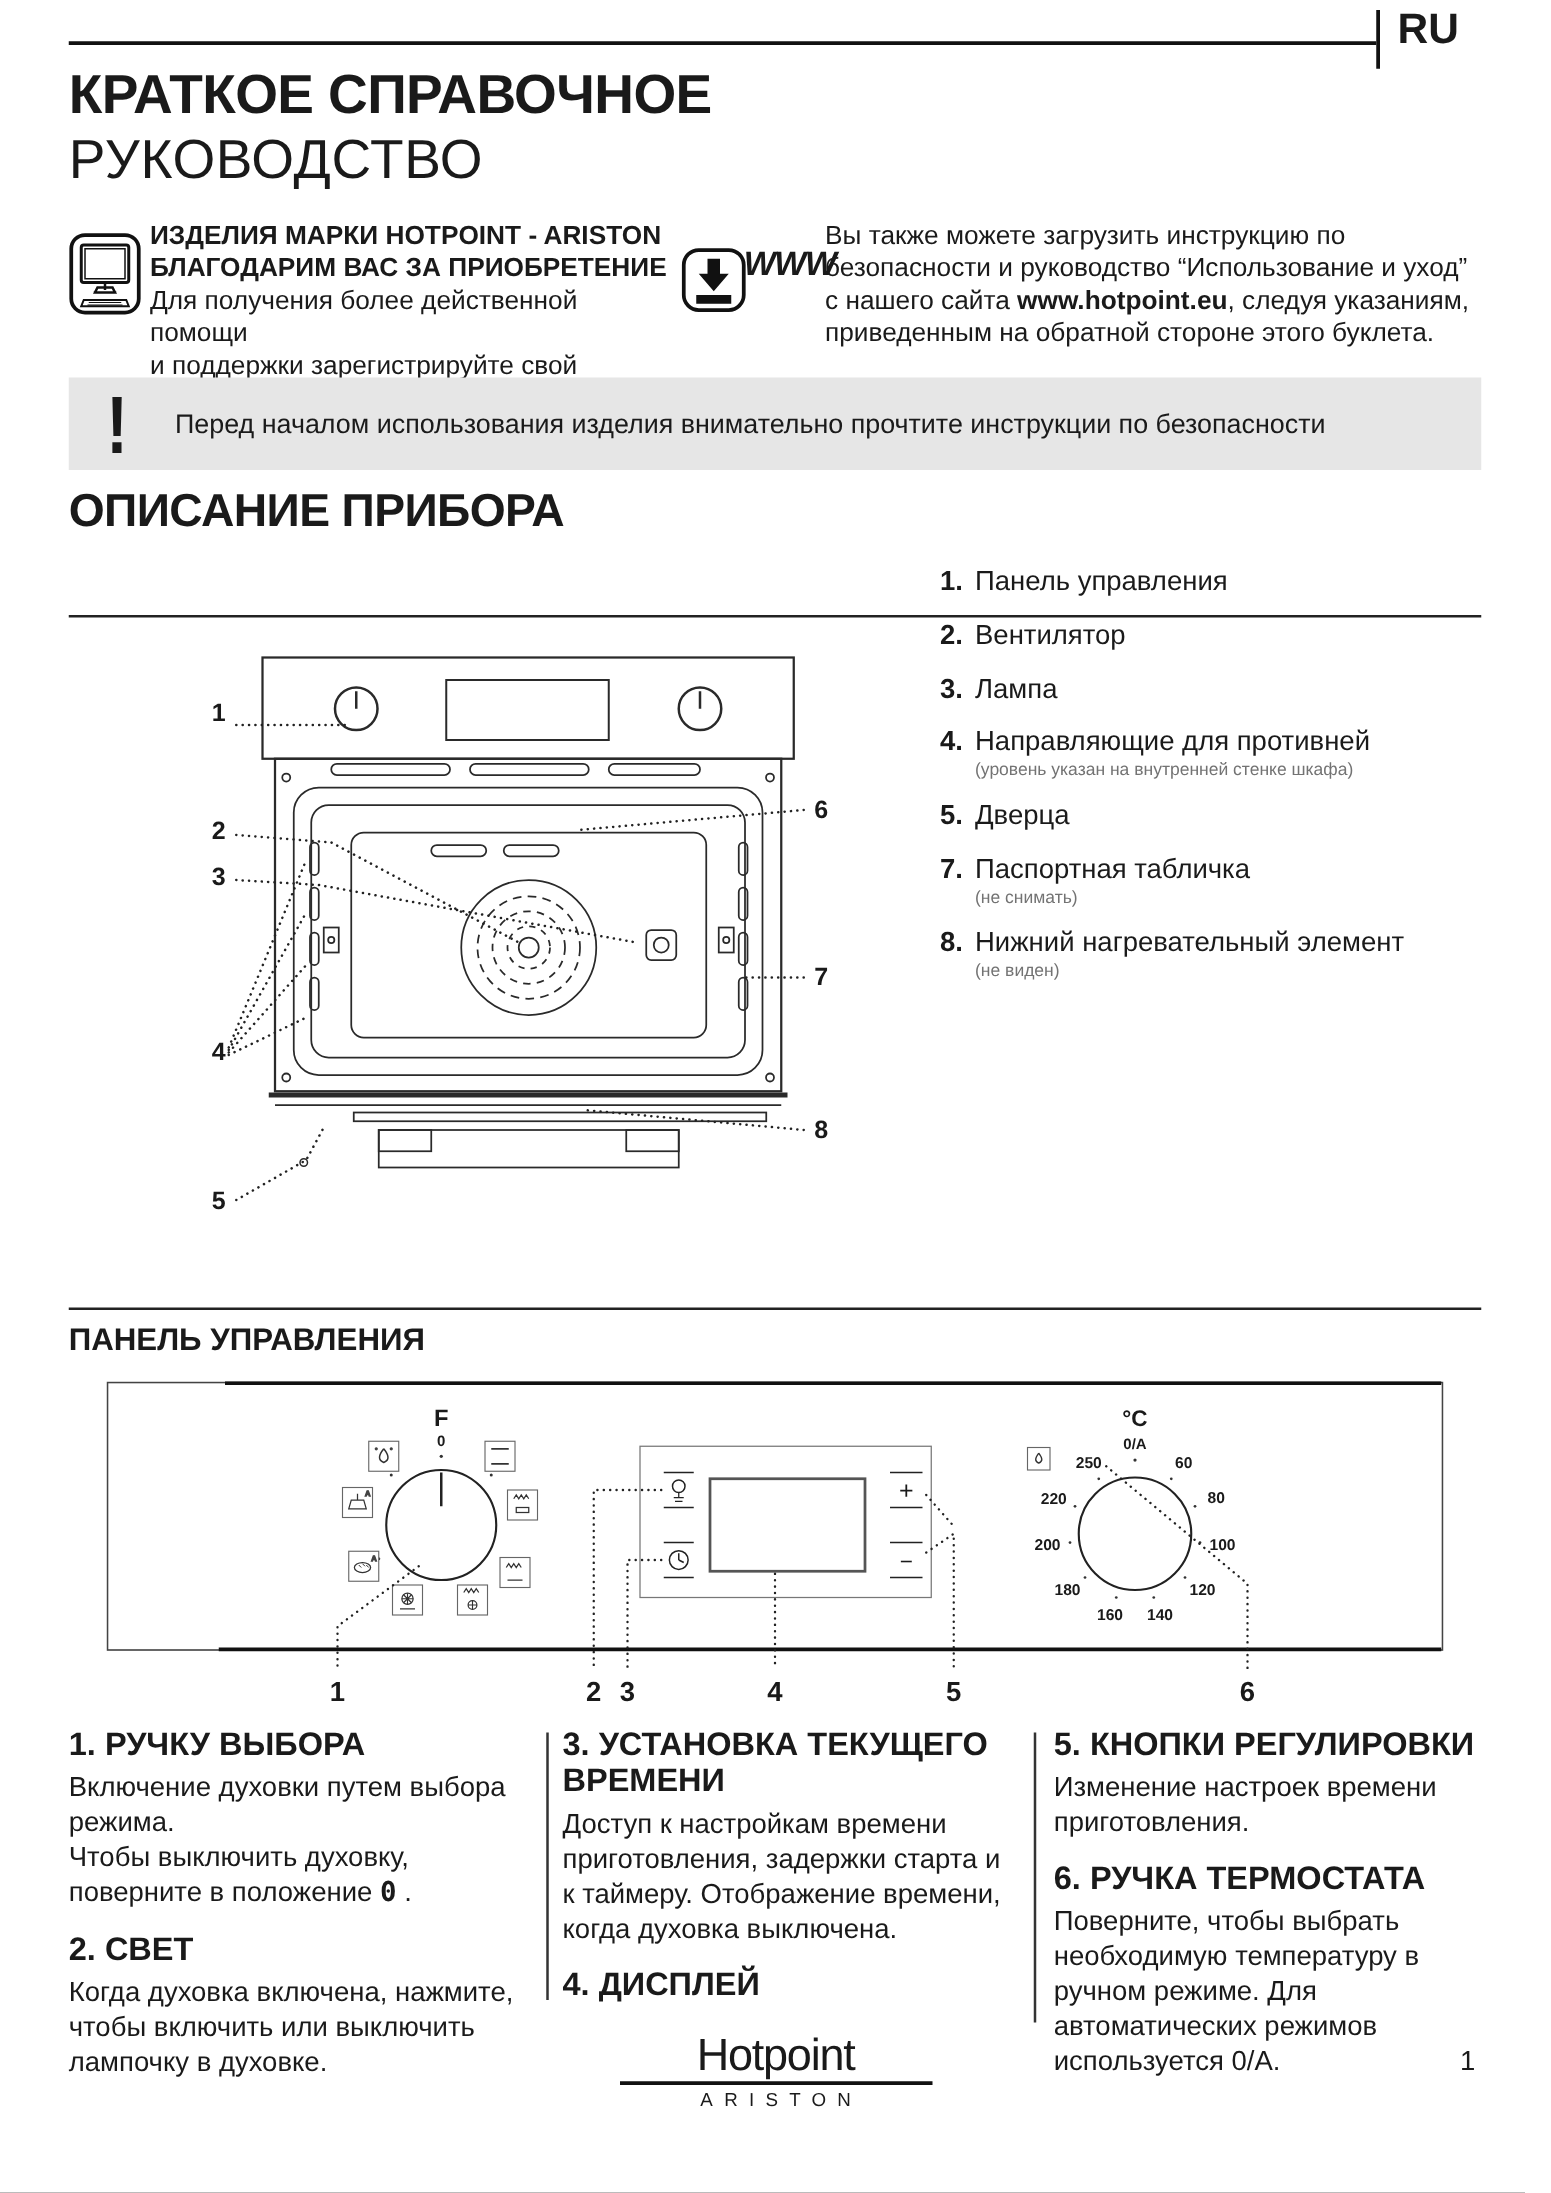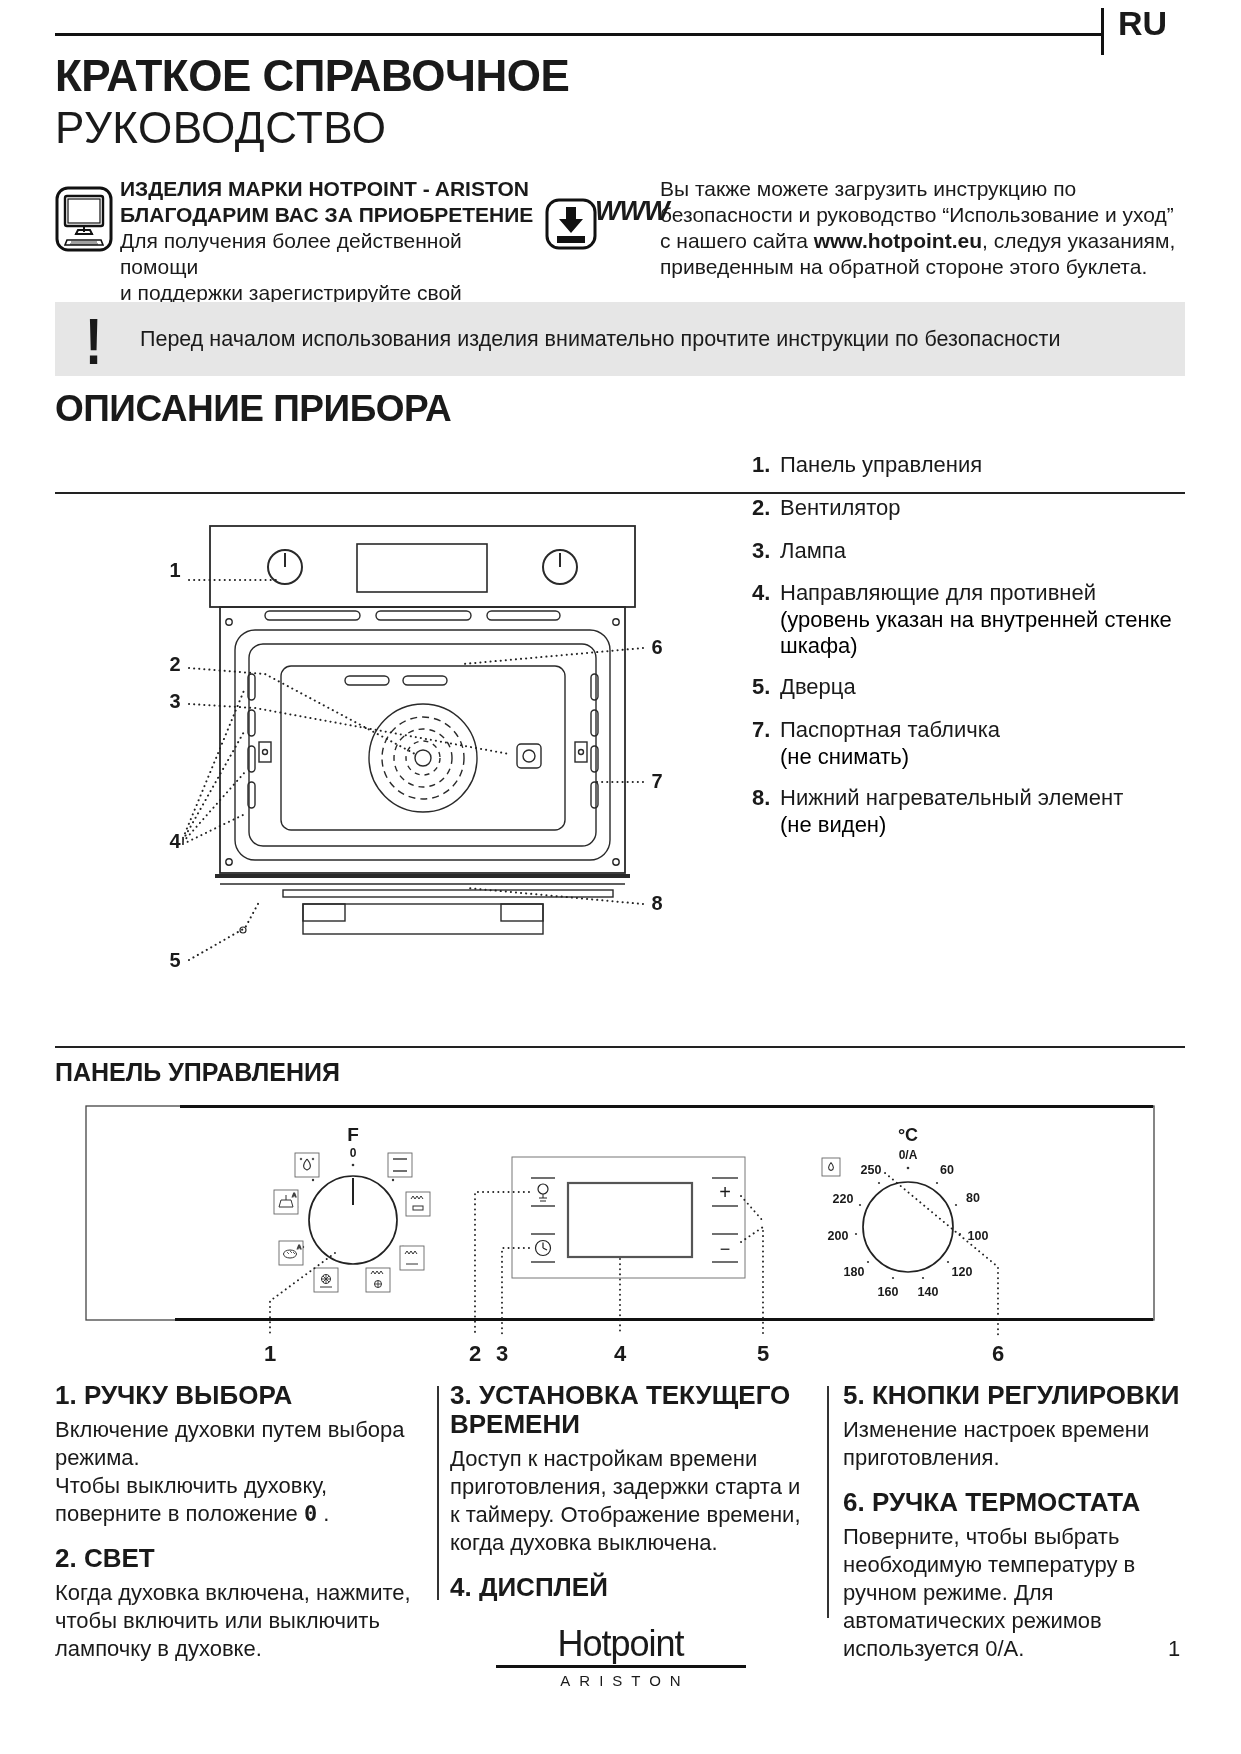--- a/index.html
+++ b/index.html
@@ -24,21 +24,21 @@
   .warnmark{position:absolute;left:30px;top:2px;font-size:52px;font-weight:900;transform:scaleY(1.25);transform-origin:top;}
   .warntext{position:absolute;left:64px;top:0;height:74px;display:flex;align-items:center;
             font-size:21.5px;font-weight:400;width:1050px;margin-left:21px;}
   
   .desc-h{left:55px;top:388px;font-size:37px;font-weight:800;letter-spacing:-0.5px;}
   .rule1{left:55px;top:492px;width:1130px;height:2px;background:#222;}
   .dev-list{left:752px;top:452px;width:438px;}
   .dev-item{margin-bottom:16px;font-size:22px;line-height:1.22;}
   .dev-num{font-weight:700;display:inline-block;width:28px;}
   .dev-label{display:inline;}
-  .dev-note{font-size:22px;color:#000000;line-height:1.15;margin-left:28px;}
+  .dev-note{font-size:14px;color:#737373;line-height:1.15;margin-left:28px;}
   
   .rule2{left:55px;top:1046px;width:1130px;height:2px;background:#222;}
   .panel-h{left:55px;top:1058px;font-size:25px;font-weight:800;}
   
   .div1{left:437px;top:1386px;width:2px;height:214px;background:#333;}
   .div2{left:827px;top:1386px;width:2px;height:232px;background:#333;}
   .col{font-size:22px;line-height:1.27;}
   .col h3{margin:0 0 6px 0;font-size:26px;font-weight:800;line-height:1.12;}
   .col p{margin:0 0 0 0;}
   .col .gap{height:16px;}

